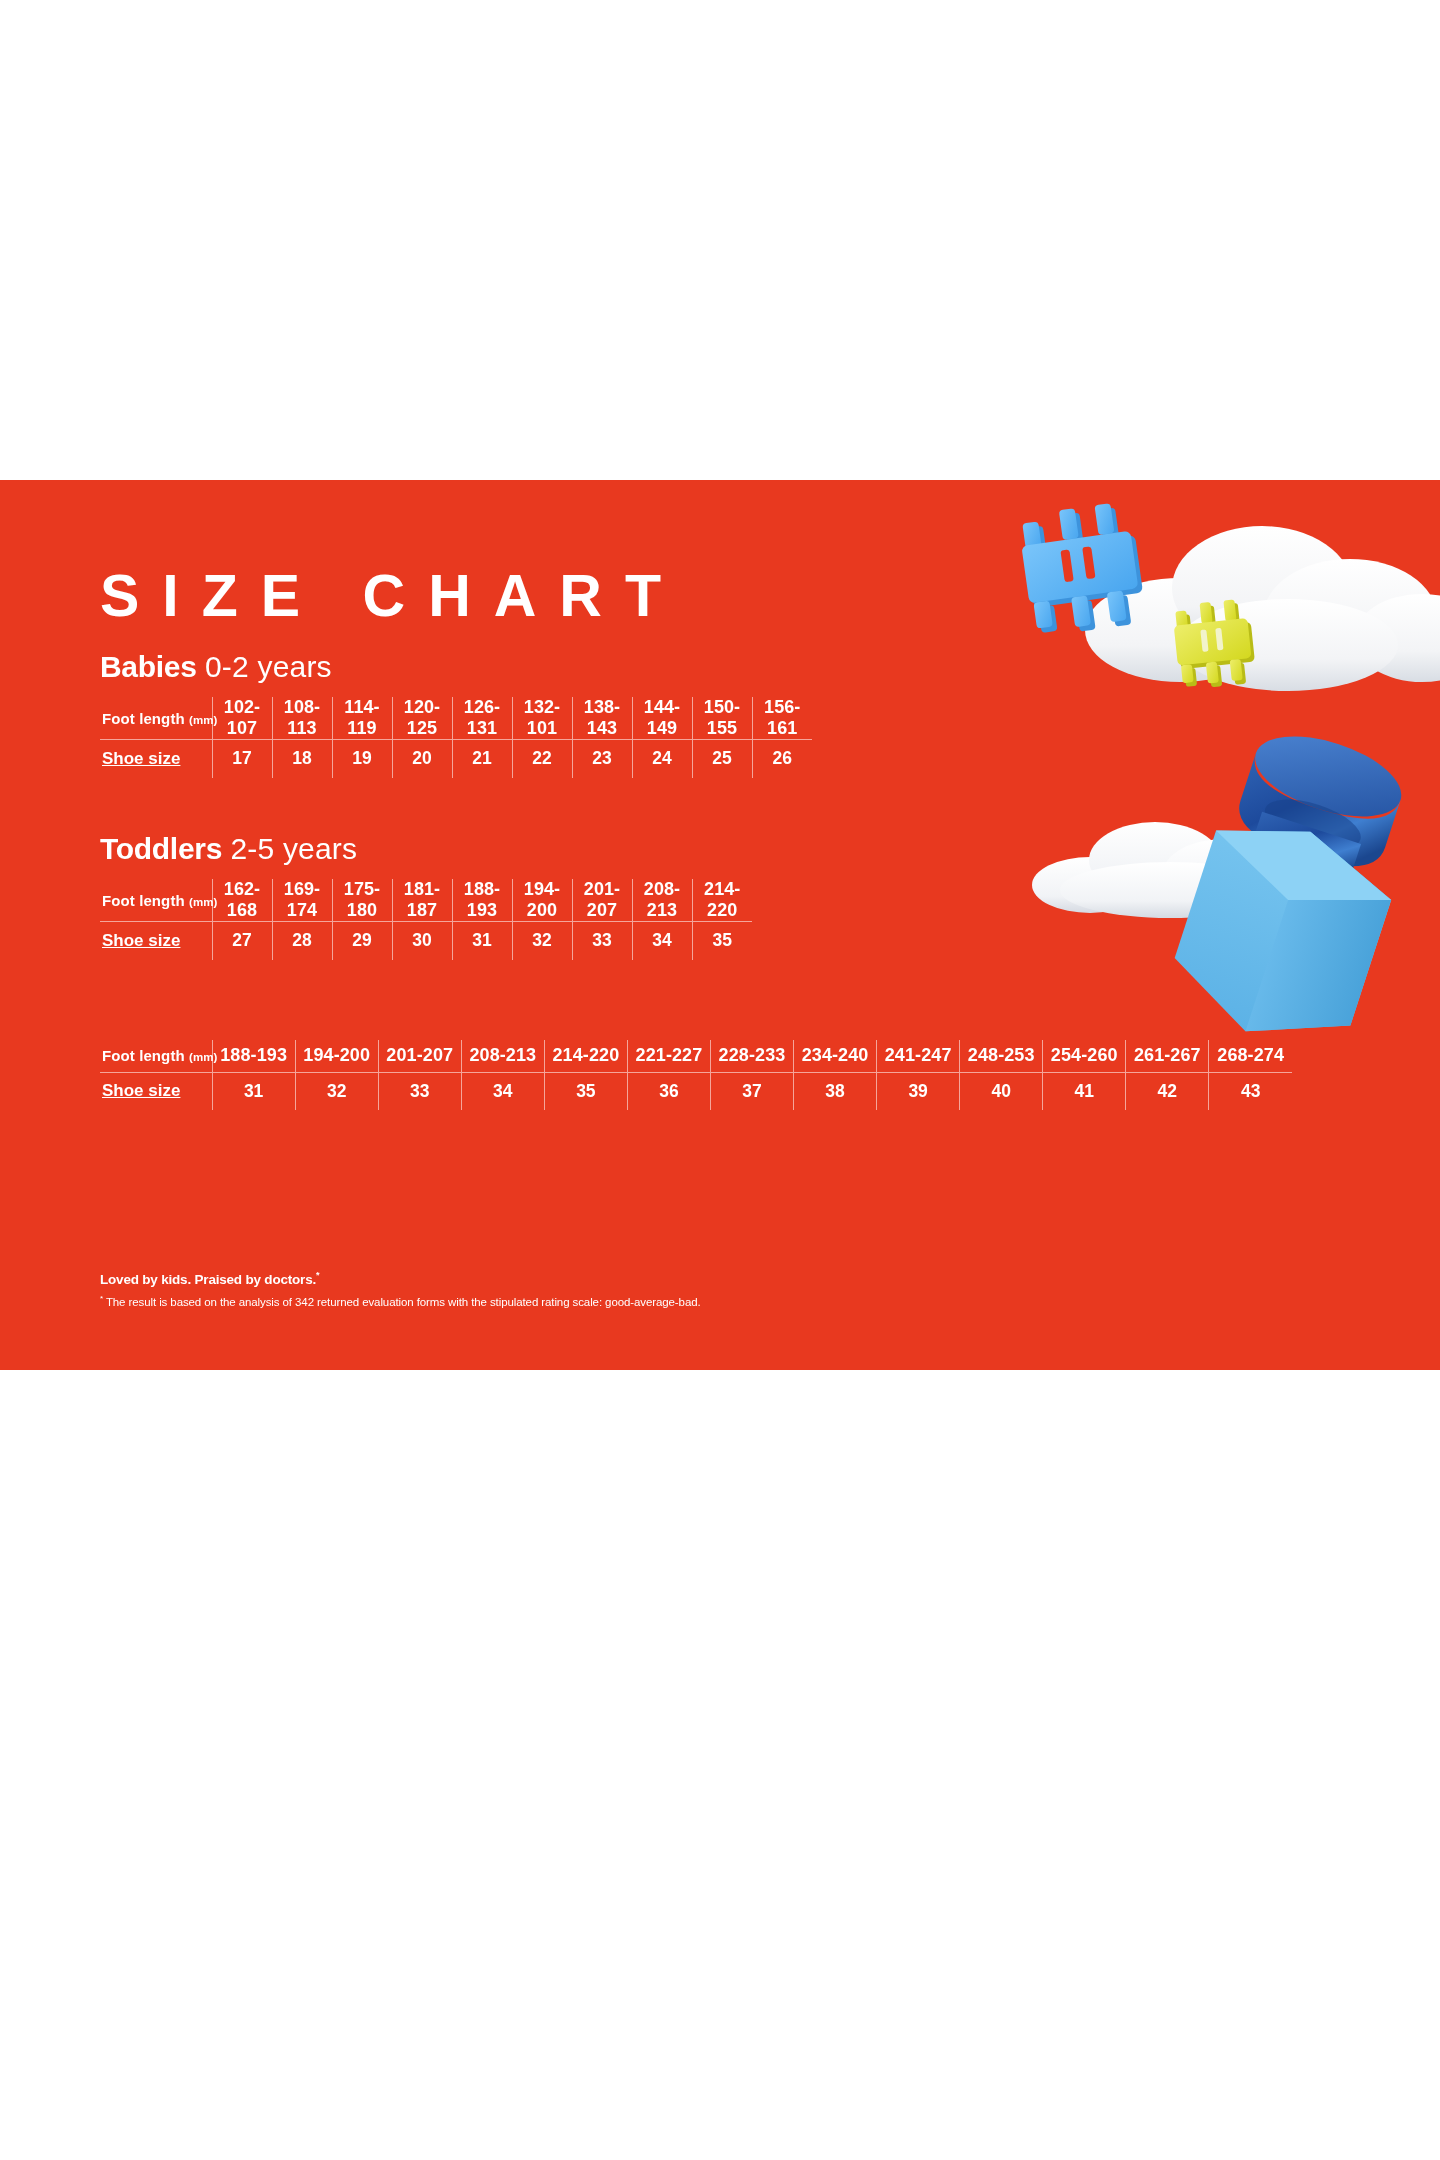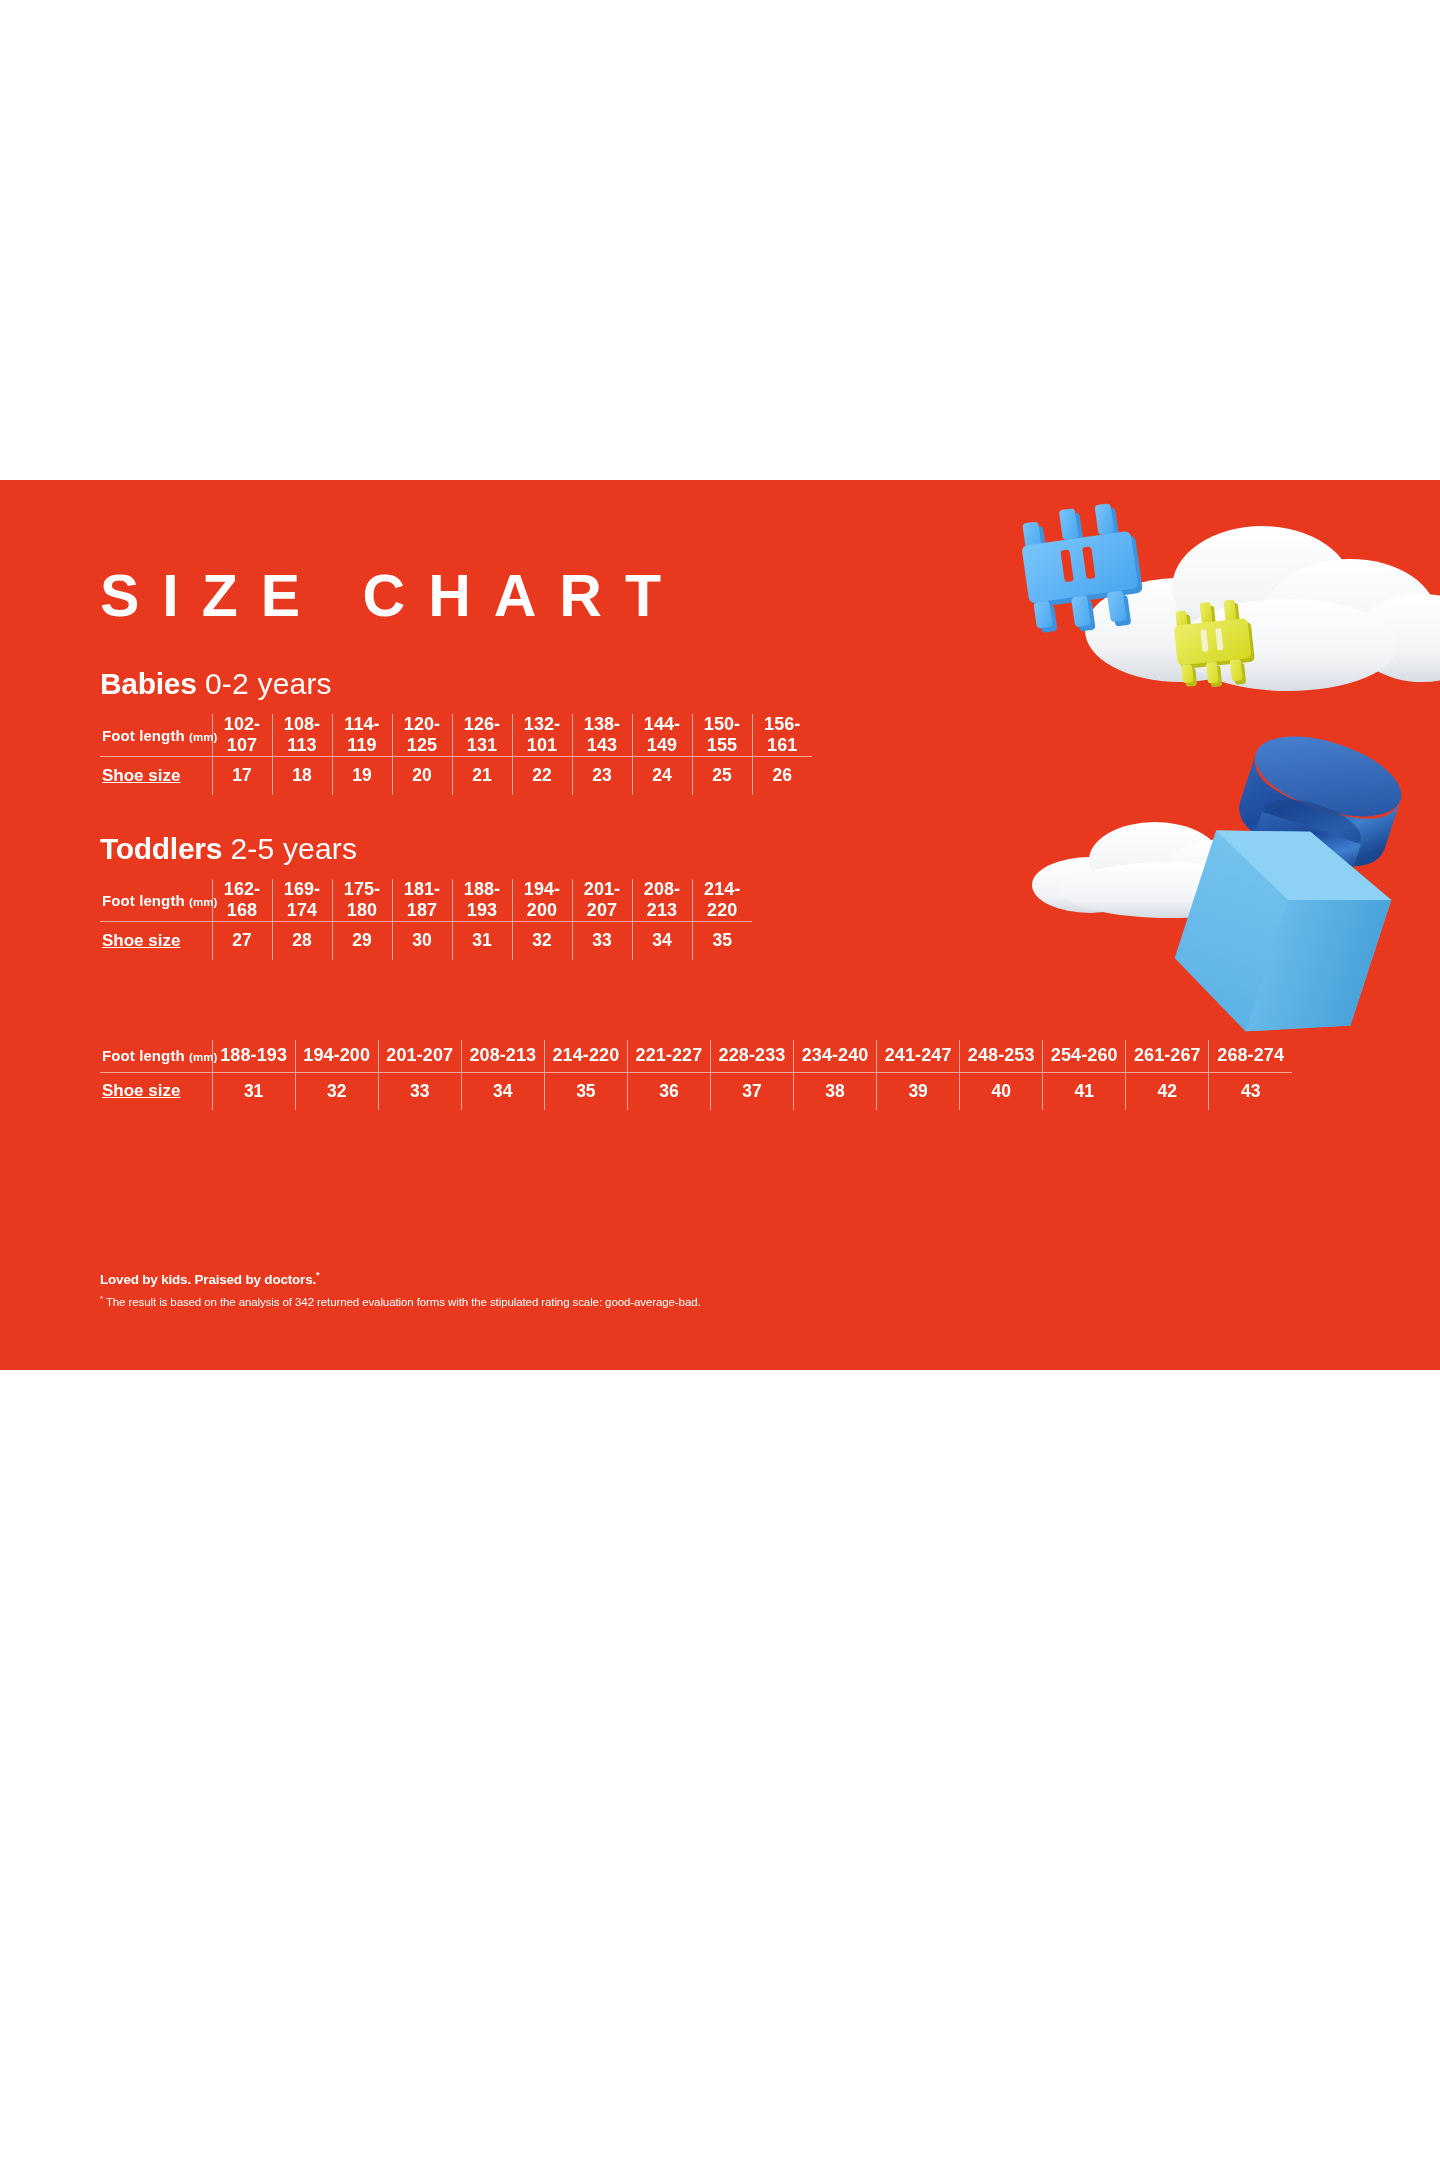--- a/index.html
+++ b/index.html
@@ -258,21 +258,21 @@
         <ellipse cx="160" cy="92" rx="50" ry="20" fill="#17418a" opacity="0.55"></ellipse>
         <rect x="108" y="96" width="104" height="44" fill="url(#capG)"></rect>
         <path d="M70 128 L160 100 L258 140 L258 272 L160 310 L70 262 Z" fill="url(#boxF)"></path>
         <path d="M160 100 L258 140 L258 272 L160 310 Z" fill="url(#boxS)"></path>
         <path d="M70 128 L160 100 L258 140 L160 172 Z" fill="#8dd2f5"></path>
       </g>
     </svg>
 
     <div class="title">SIZE CHART</div>
 
-    <div class="section" style="top:187px;">
+    <div class="section" style="top:170px;">
       <div class="sec-head">
         <span class="strong">Babies</span>
         <span class="light">0-2 years</span>
       </div>
       <table class="sizetable" style="width:712px;">
         <colgroup>
           <col style="width:112px">
           <col style="width:60px">
             <col style="width:60px">
             <col style="width:60px">

